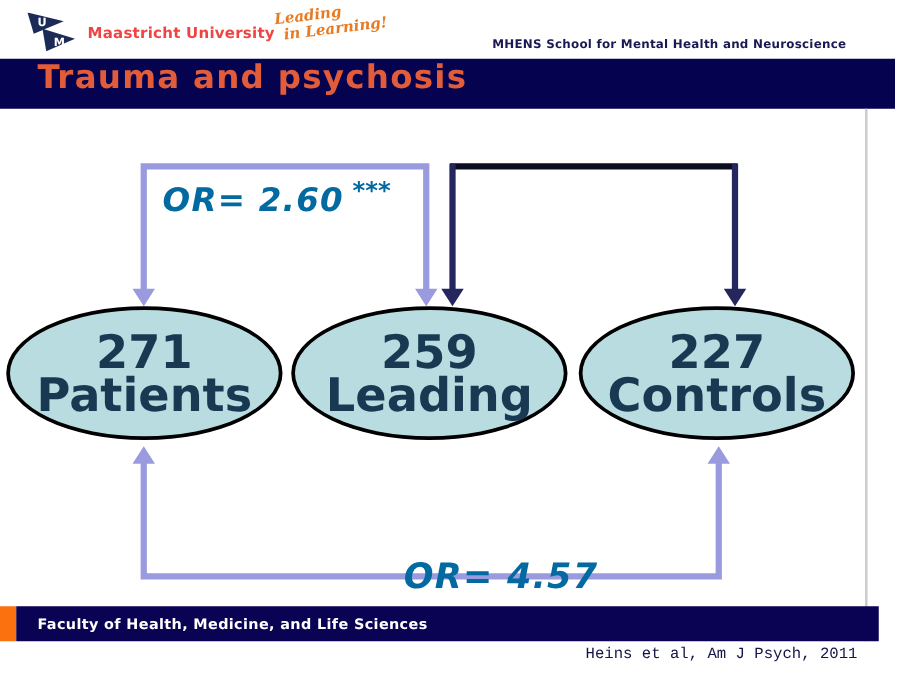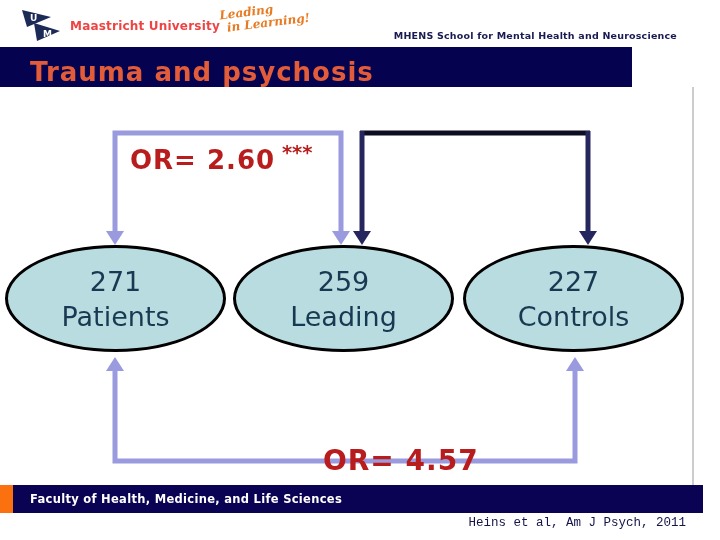--- a/index.html
+++ b/index.html
@@ -19,48 +19,48 @@
     font-size:12px; line-height:13px; white-space:nowrap;
   }
   .tagline .l2 { margin-left:6px; }
   .school {
     position:absolute; top:30px; right:43px;
     font-size:9.5px; font-weight:bold; color:#1a1a52; letter-spacing:0.2px;
   }
 
   
   .banner {
-    position:absolute; top:47px; left:0; width:632px; height:40px;
-    background:#050350; display:flex; align-items:flex-end;
+    position:absolute; top:47px; left:0; width:716px; height:40px;
+    background:#050350; display:flex; align-items:flex-start;
   }
   .banner-title {
     margin-left:30px; font-size:26px; font-weight:bold; color:#e25c3a; letter-spacing:1px;
   }
 
   
   .right-rule { position:absolute; left:692px; top:87px; width:2px; height:426px; background:#cccccc; }
 
   
   .connectors { position:absolute; left:0; top:0; width:720px; height:540px; }
 
   
   .or-label { position:absolute; font-weight:bold; font-size:26px; letter-spacing:1px; white-space:nowrap; }
   .or-label sup { font-size:75%; letter-spacing:0; }
-  .or-tan { color:#b91c1c; }
+  .or-tan { color:#0369a1;font-style:italic; }
   .or-red { color:#e14a2d; }
   .or-1 { left:130px; top:141px; }
   .or-2 { left:396px; top:141px; }
   .or-3 { left:291px; top:441px; font-size:28px;margin-left:32px; }
 
   
   .node {
     position:absolute; top:245px; width:215px; height:101px;
     background:#b9dce1; border:3px solid #000; border-radius:50%;
     display:flex; flex-direction:column; align-items:center; justify-content:center;
-    color:#173a52; font-size:27px; line-height:35px; text-align:center;
+    color:#173a52; font-size:37px; line-height:35px; text-align:center;font-weight:bold;
   }
   .node-1 { left:5px; }
   .node-2 { left:233px; }
   .node-3 { left:463px; }
 
   
   .footer-accent { position:absolute; left:0; top:485px; width:13px; height:28px; background:#fb700f; }
   .footer-bar {
     position:absolute; left:13px; top:485px; width:690px; height:28px; background:#0a0353;
     display:flex; align-items:center; box-sizing:border-box; padding-left:17px;

